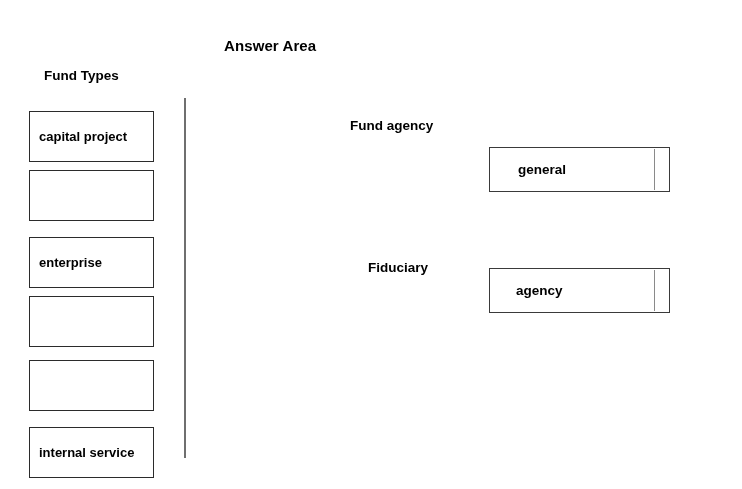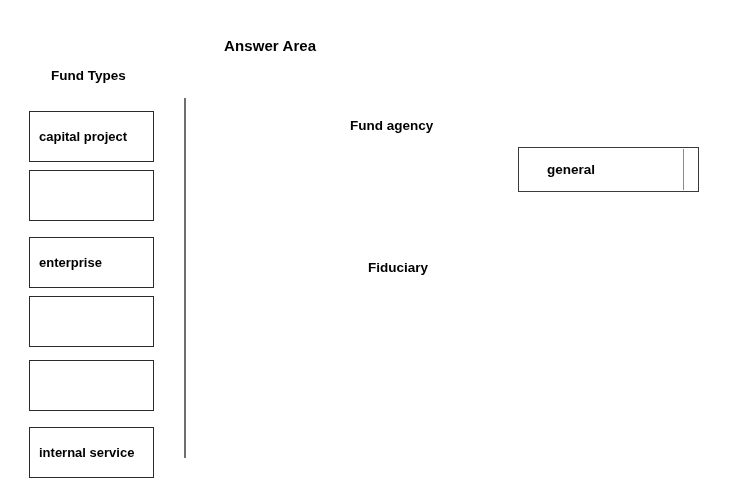--- a/index.html
+++ b/index.html
@@ -23,21 +23,21 @@
   
   .title-answer-area {
     left: 224px;
     top: 37px;
     font-size: 15px;
     font-weight: bold;
     letter-spacing: 0.1px;
     white-space: nowrap;
   }
   .title-fund-types {
-    left: 51px;
+    left: 44px;
     top: 68px;
     font-size: 13.5px;
     font-weight: bold;
     white-space: nowrap;
   }
   .title-fund-class {
     left: 350px;
     top: 118px;
     font-size: 13.5px;
     font-weight: bold;
@@ -86,21 +86,21 @@
     text-align: right;
     font-size: 13.5px;
     font-weight: bold;
     white-space: nowrap;
   }
   .lbl-governmental { left: 318px; top: 159px; }
   .lbl-fiduciary    { left: 318px; top: 260px; }
 
   .answer-box {
     position: absolute;
-    left: 518px;
+    left: 489px;
     width: 181px;
     height: 45px;
     box-sizing: border-box;
     border: 1.6px solid #3a3a3a;
     background: #ffffff;
     display: flex;
     align-items: center;
   }
   .answer-box.b1 { top: 147px; }
   .answer-box.b2 { top: 212px; }
@@ -167,14 +167,18 @@
 
 
   <div class="abs row-label lbl-fiduciary">Fiduciary</div>
 
   <div class="answer-box b1">
     <span class="answer-text">general</span>
     <span class="dropdown-divider"></span>
   </div>
 
 
+  <div class="answer-box b3">
+    <span class="answer-text indent-sm">agency</span>
+    <span class="dropdown-divider"></span>
+  </div>
 
 </div>
 
 </body></html>

